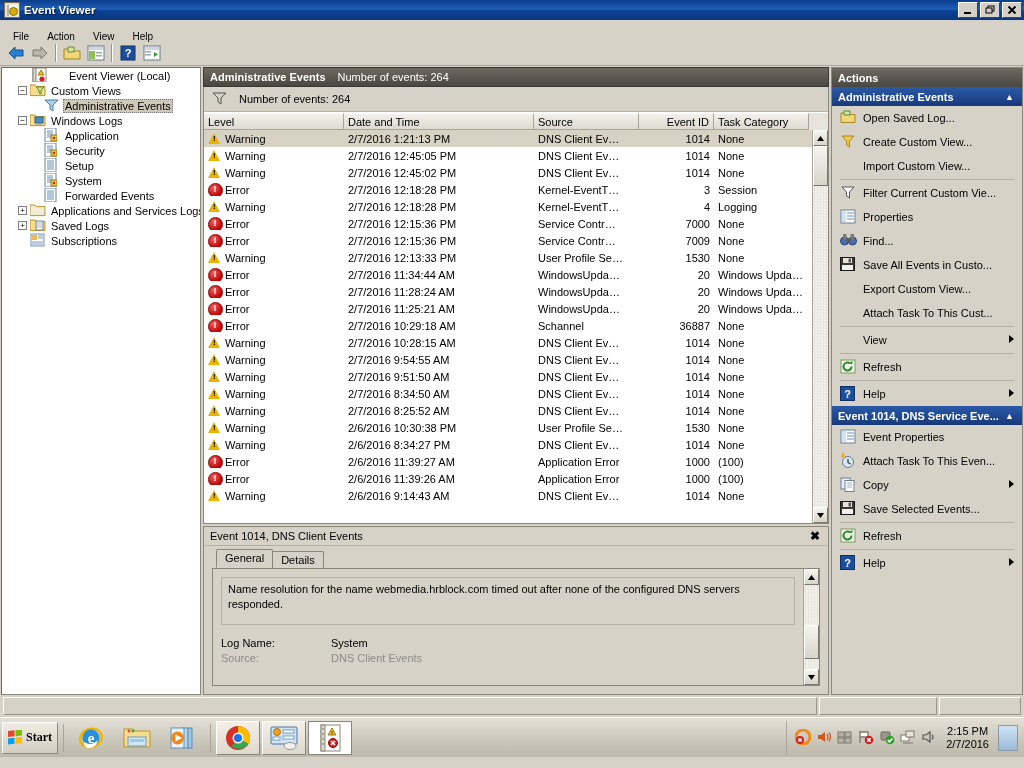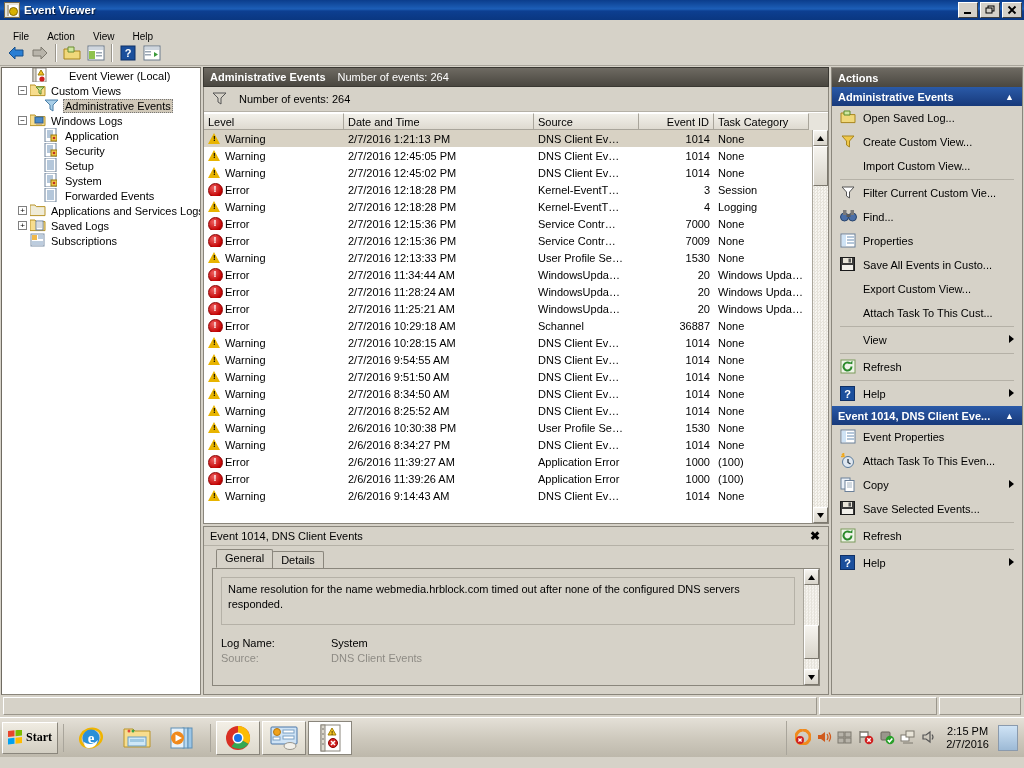--- a/index.html
+++ b/index.html
@@ -791,40 +791,40 @@
           <span>Import Custom View...</span>
         </div>
         <div class="act-sep"></div>
         <div class="act-item">
           <span class="aicon"><svg width="16" height="14" viewBox="0 0 16 14">
               <path d="M2 2 h12 l-4.5 5 v6 l-3 -2 v-4 z" fill="#ffffff" stroke="#555"></path>
             </svg></span>
           <span>Filter Current Custom Vie...</span>
         </div>
         <div class="act-item">
+          <span class="aicon"><svg width="16" height="15" viewBox="0 0 16 15">
+              <rect x="1" y="1" width="14" height="13" fill="#fff" stroke="#6b8099"></rect>
+              <rect x="2" y="2" width="4" height="11" fill="#cfe3f5"></rect>
+              <g stroke="#6b8fb5" stroke-width="1">
+                <path d="M7 4 h7 M7 7 h7 M7 10 h7"></path>
+              </g>
+            </svg></span>
+          <span>Properties</span>
+        </div>
+        <div class="act-item">
           <span class="aicon"><svg width="17" height="14" viewBox="0 0 17 14">
               <circle cx="4.5" cy="8" r="4" fill="#4a6fa8" stroke="#27436b"></circle>
               <circle cx="12.5" cy="8" r="4" fill="#4a6fa8" stroke="#27436b"></circle>
               <rect x="3" y="1" width="3.5" height="5" fill="#7a7a7a"></rect>
               <rect x="10.5" y="1" width="3.5" height="5" fill="#7a7a7a"></rect>
               <rect x="6.5" y="5" width="4" height="3" fill="#5a5a5a"></rect>
             </svg></span>
           <span>Find...</span>
         </div>
         <div class="act-item">
-          <span class="aicon"><svg width="16" height="15" viewBox="0 0 16 15">
-              <rect x="1" y="1" width="14" height="13" fill="#fff" stroke="#6b8099"></rect>
-              <rect x="2" y="2" width="4" height="11" fill="#cfe3f5"></rect>
-              <g stroke="#6b8fb5" stroke-width="1">
-                <path d="M7 4 h7 M7 7 h7 M7 10 h7"></path>
-              </g>
-            </svg></span>
-          <span>Properties</span>
-        </div>
-        <div class="act-item">
           <span class="aicon"><svg width="15" height="14" viewBox="0 0 15 14">
               <rect x="0.5" y="0.5" width="14" height="13" fill="#3a3a3a" stroke="#1a1a1a"></rect>
               <rect x="3" y="1" width="9" height="5" fill="#e8e4d8"></rect>
               <rect x="2" y="8" width="11" height="5" fill="#f2f0ea"></rect>
               <rect x="8.5" y="1.5" width="2.5" height="4" fill="#5a5a5a"></rect>
             </svg></span>
           <span>Save All Events in Custo...</span>
         </div>
         <div class="act-item">
           <span class="noicon"></span>
@@ -856,21 +856,21 @@
           <span class="aicon"><svg width="15" height="15" viewBox="0 0 15 15">
               <rect x="0.5" y="0.5" width="14" height="14" fill="#1b4f9c" stroke="#0f3066"></rect>
               <text x="7.5" y="11.5" font-size="11" font-weight="bold" fill="#fff" text-anchor="middle" font-family="Liberation Sans">?</text>
             </svg></span>
           <span>Help</span>
           <span class="sub"><svg width="5" height="8" viewBox="0 0 5 8">
               <path d="M0 0 L5 4 L0 8 Z" fill="#000"></path>
             </svg></span>
         </div>
         <div class="act-group-header">
-          <span>Event 1014, DNS Client Eve...</span>
+          <span>Event 1014, DNS Service Eve...</span>
           <span class="caret">▲</span>
         </div>
         <div class="act-item">
           <span class="aicon"><svg width="16" height="15" viewBox="0 0 16 15">
               <rect x="1" y="1" width="14" height="13" fill="#fff" stroke="#6b8099"></rect>
               <rect x="2" y="2" width="4" height="11" fill="#cfe3f5"></rect>
               <g stroke="#6b8fb5" stroke-width="1">
                 <path d="M7 4 h7 M7 7 h7 M7 10 h7"></path>
               </g>
             </svg></span>

